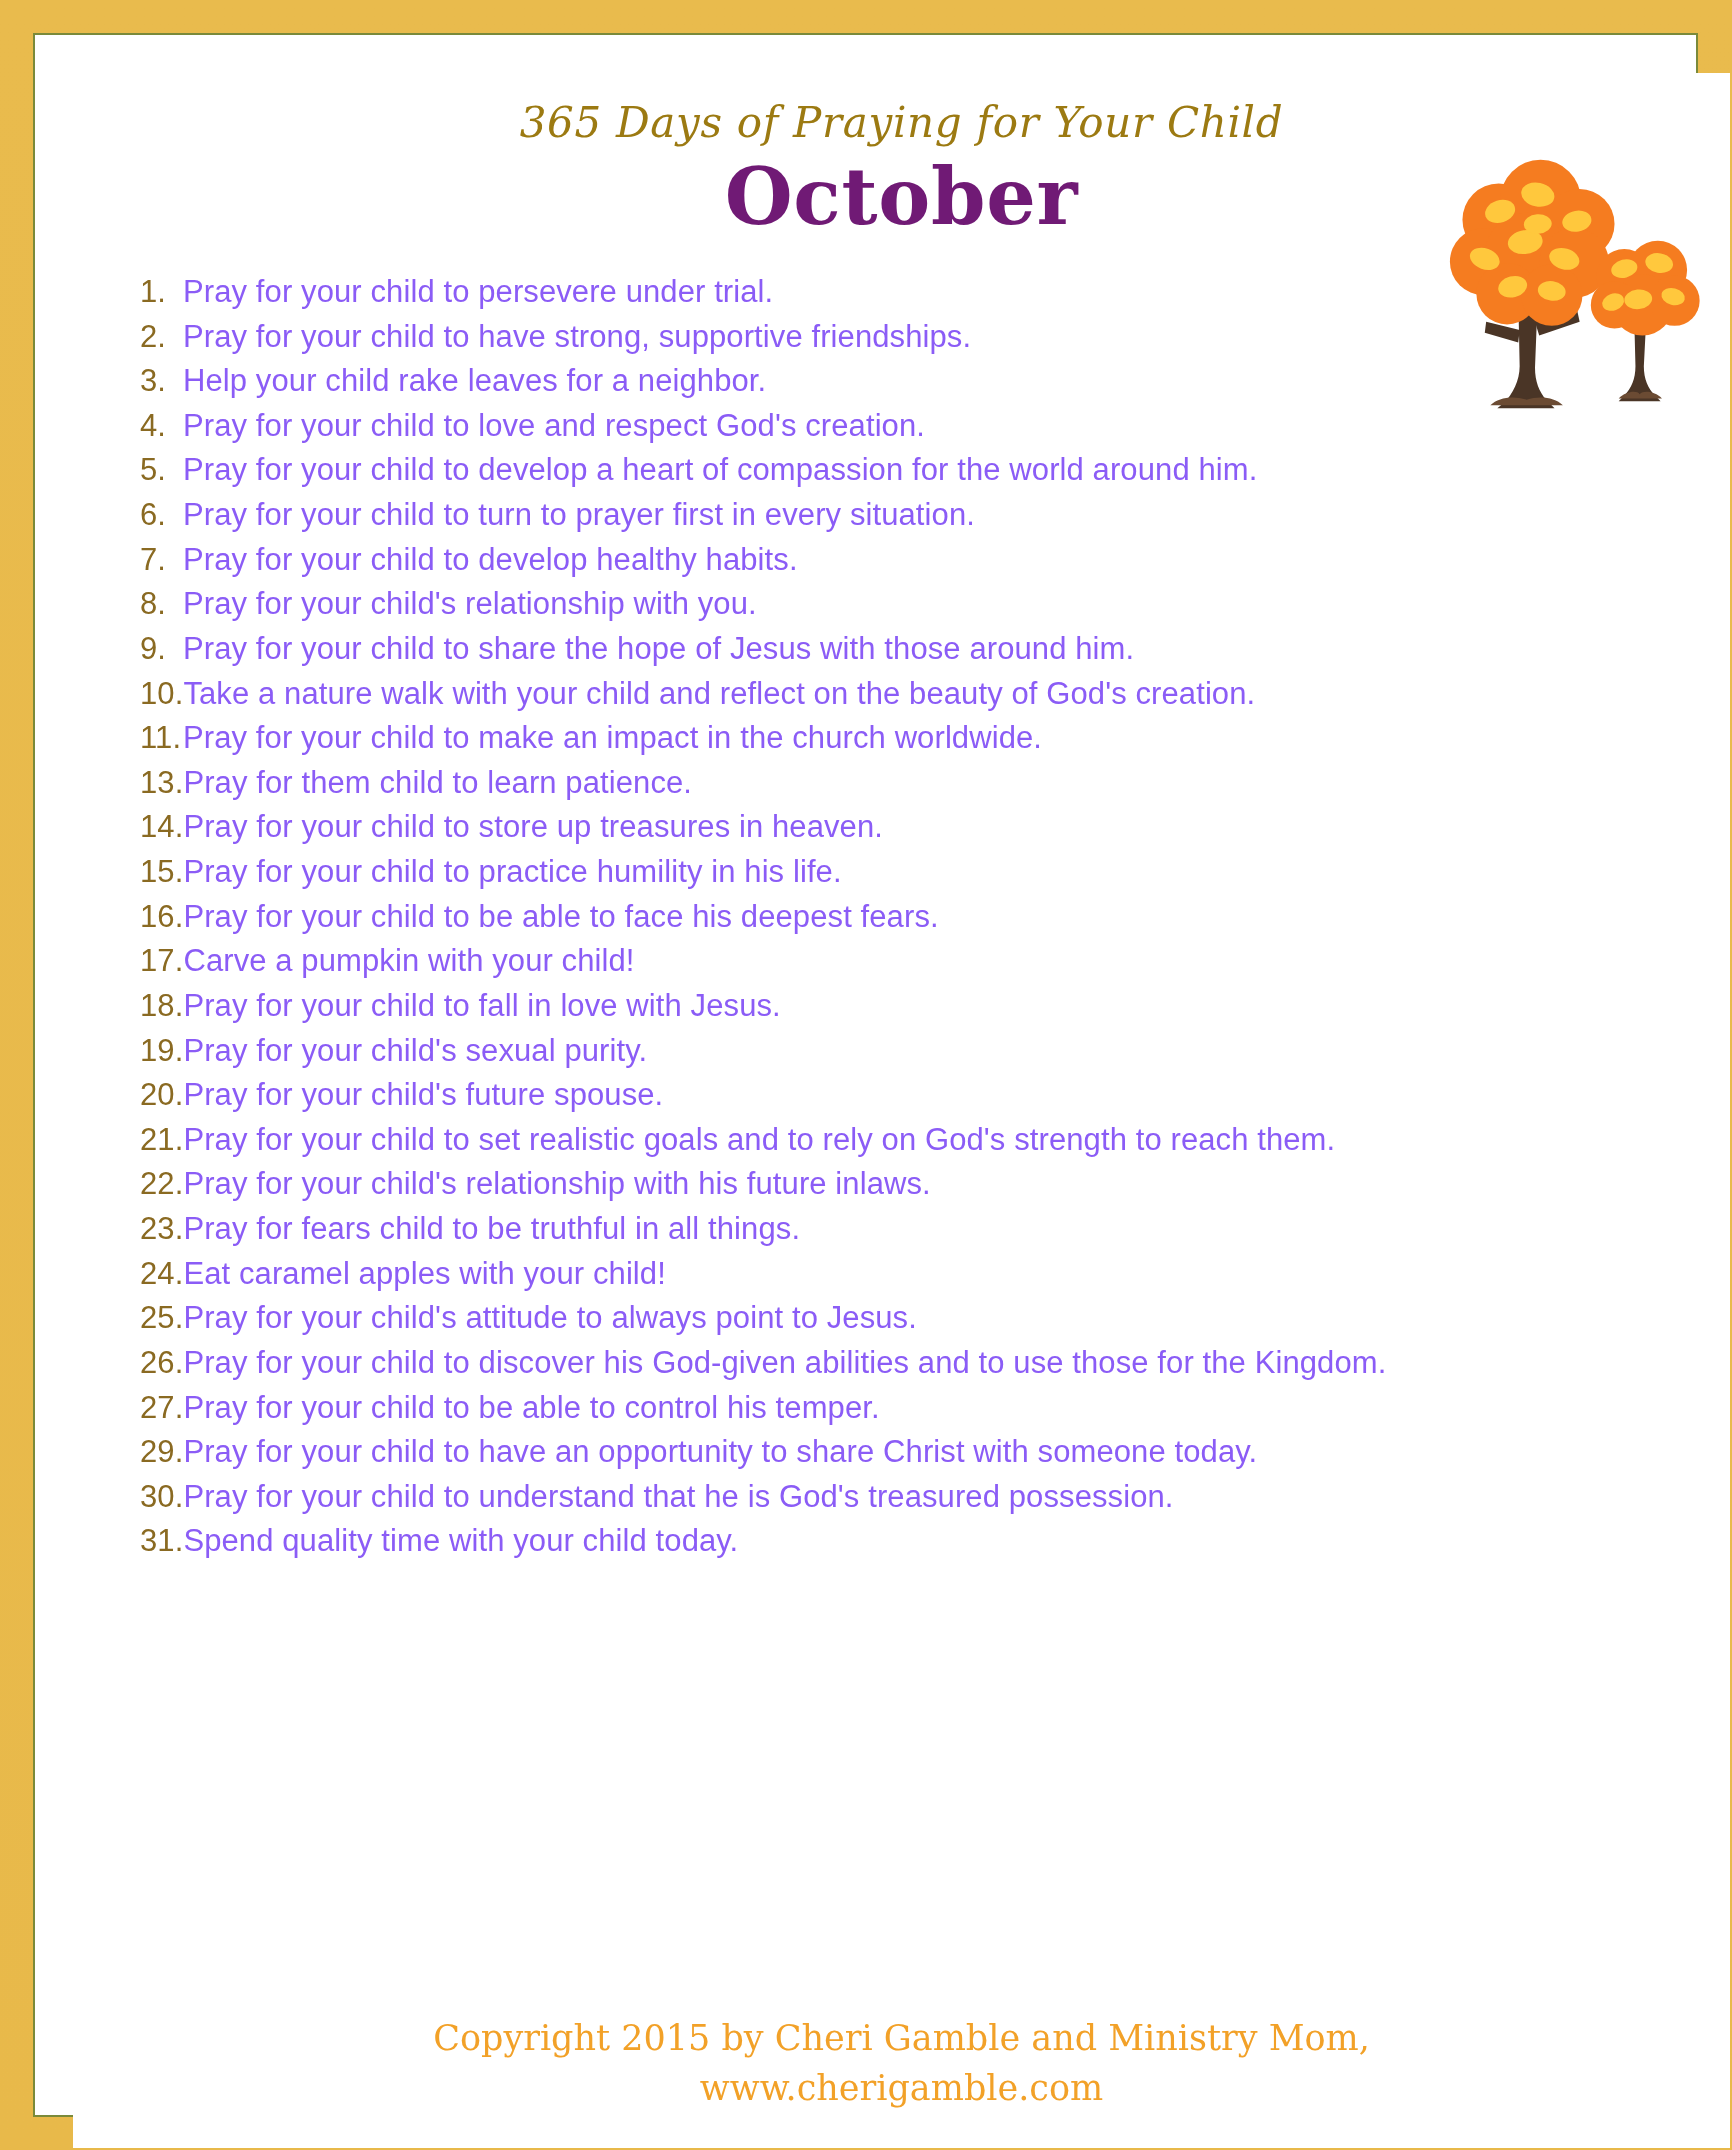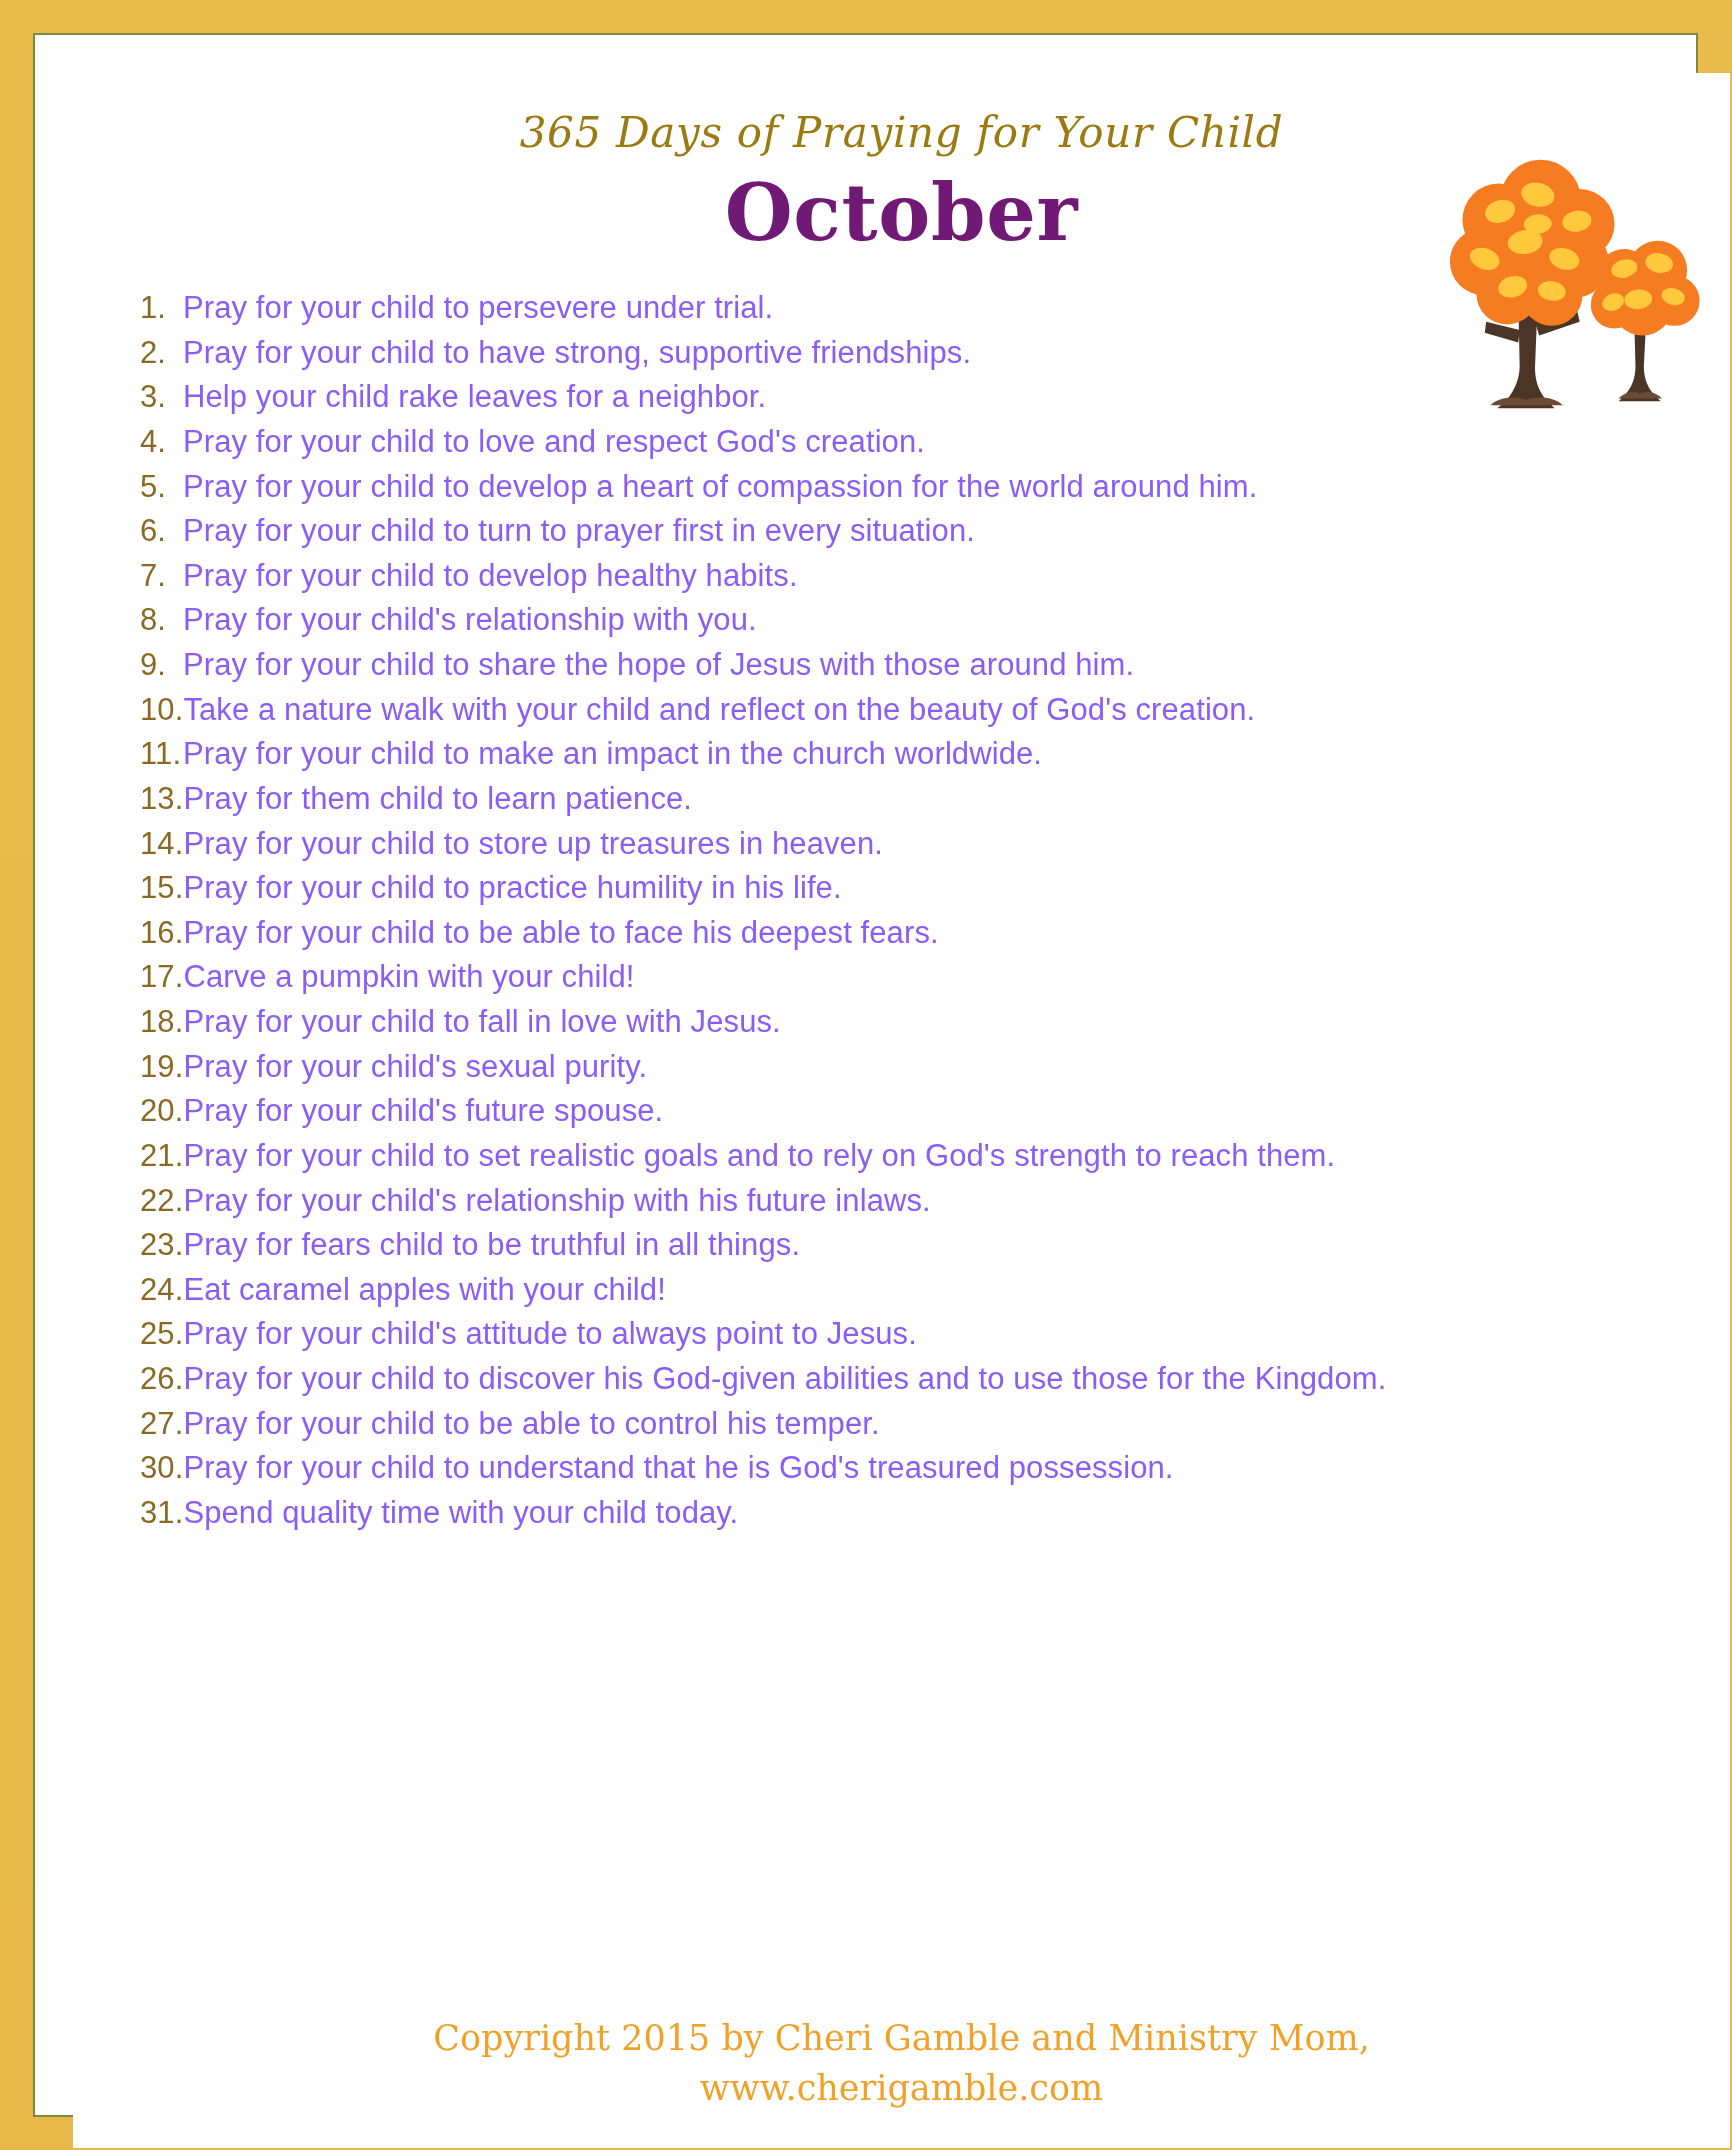--- a/index.html
+++ b/index.html
@@ -47,21 +47,21 @@
     padding-top: 21px;
     text-align: center;
   }
   .series-title {
     font-family: "DejaVu Serif", serif;
     font-style: italic;
     font-size: 42px;
     color: #9c7a12;
     letter-spacing: 0.7px;
     line-height: 1.1;
-    margin: 16px;
+    margin: 6px;
     font-weight: normal;
   }
   .month-title {
     font-family: "DejaVu Serif", serif;
     font-size: 78px;
     font-weight: bold;
     color: #701a75;
     margin: 9.8px 0 0 0;
     letter-spacing: 0.7px;
     line-height: 1.05;
@@ -278,20 +278,24 @@
           </li>
         <li class="prayer-item">
             <span class="prayer-num">26.</span>
             <span class="prayer-text">Pray for your child to discover his God-given abilities and to use those for the Kingdom.</span>
           </li>
         <li class="prayer-item">
             <span class="prayer-num">27.</span>
             <span class="prayer-text">Pray for your child to be able to control his temper.</span>
           </li>
         <li class="prayer-item">
+            <span class="prayer-num">29.</span>
+            <span class="prayer-text"> Pray for your child to have an opportunity to share Christ with someone today.</span>
+          </li>
+        <li class="prayer-item">
             <span class="prayer-num">30.</span>
             <span class="prayer-text"> Pray for your child to understand that he is God's treasured possession.</span>
           </li>
         <li class="prayer-item">
             <span class="prayer-num">31.</span>
             <span class="prayer-text">Spend quality time with your child today.</span>
           </li>
       </ul>
 
       <div class="footer">

